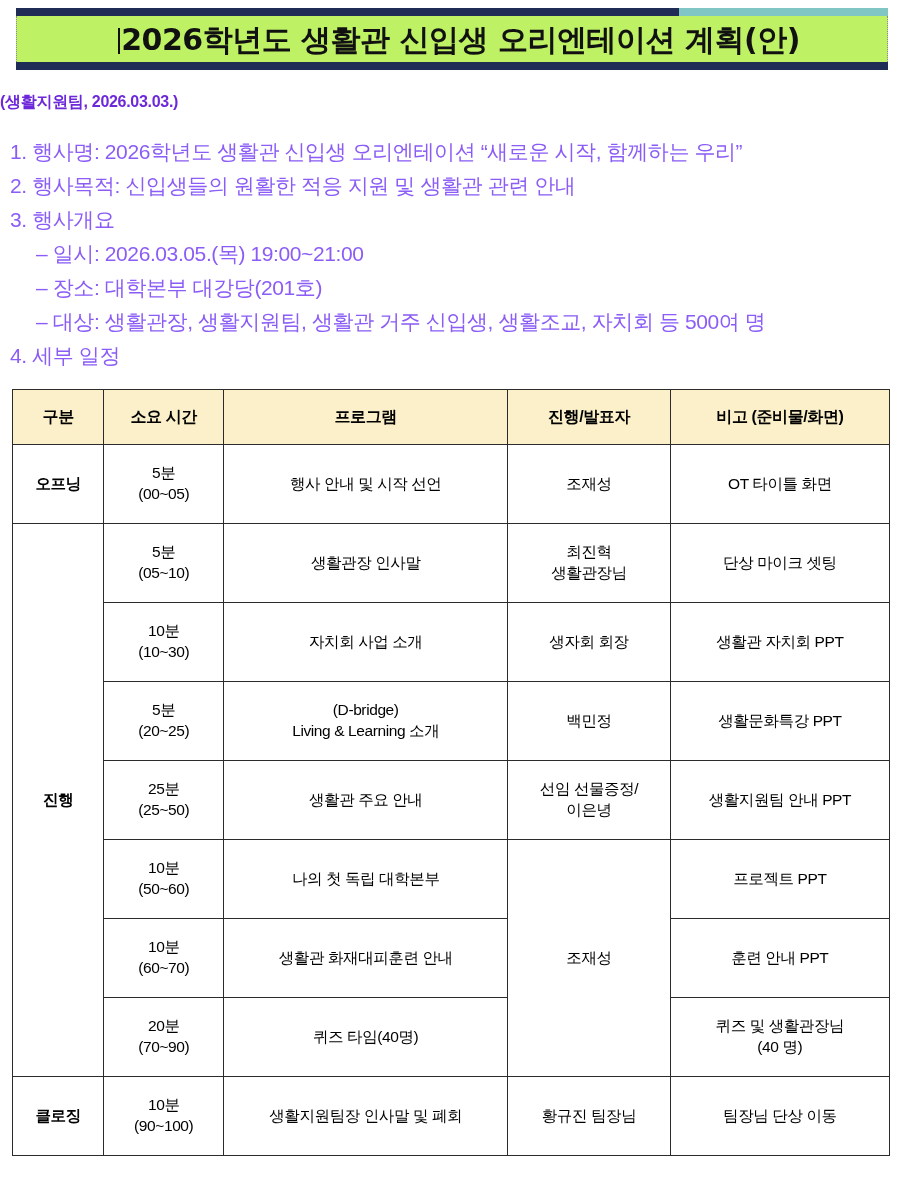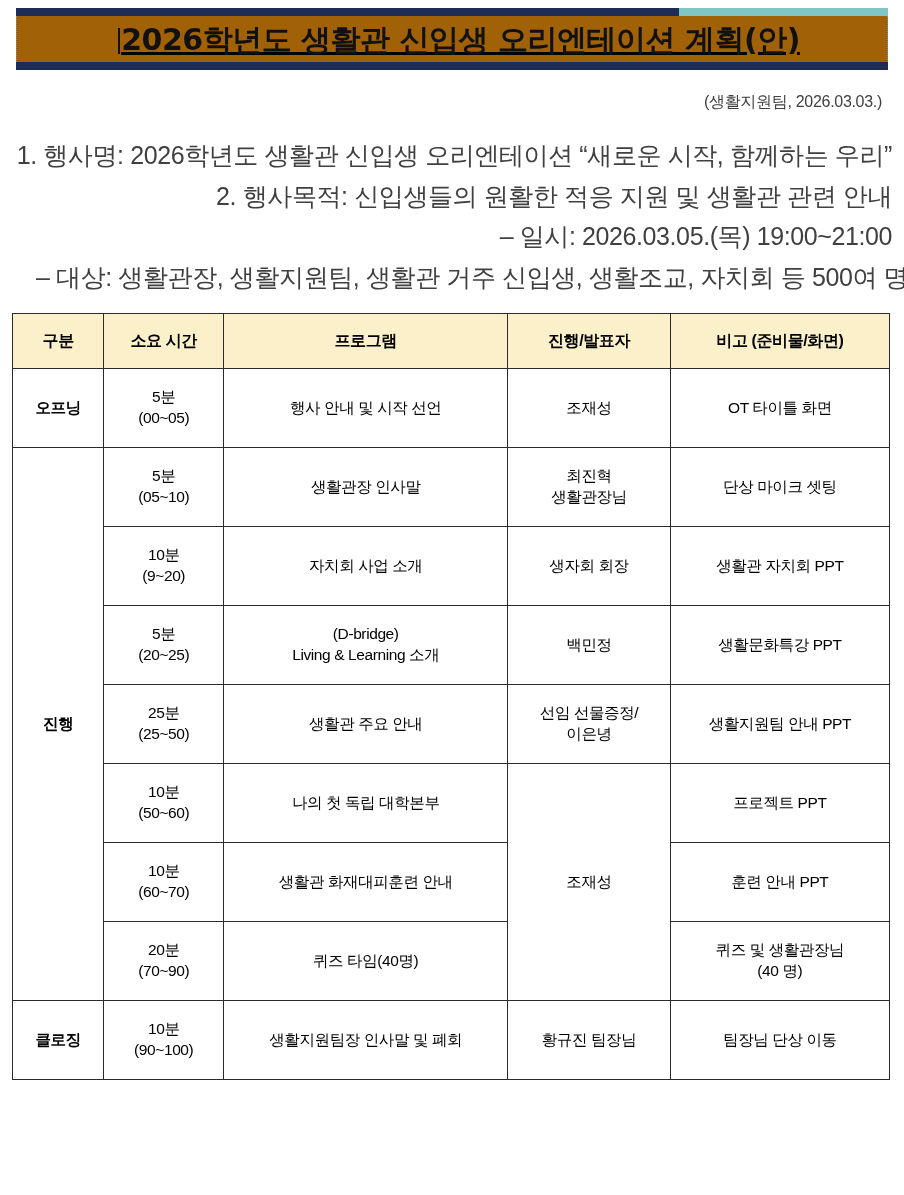--- a/index.html
+++ b/index.html
@@ -35,23 +35,22 @@
     flex: 0 0 76%;
     background: #1f2d56;
   }
   .banner-topbar .seg-teal {
     flex: 1 1 auto;
     background: #7fc6c4;
   }
   .banner-body {
     border-left: 1px dotted #8a8a8a;
     border-right: 1px dotted #8a8a8a;
-    background: #a16207;
+    background: #bef264;
     padding: 6px 0 4px 0;
-    text-decoration: underline;
   }
   .banner-title {
     font-family: "DejaVu Sans", "Liberation Sans", sans-serif;
     font-size: 30px;
     font-weight: bold;
     letter-spacing: -0.5px;
     text-align: center;
     color: #111111;
     padding-left: 14px;
     line-height: 1.2;
@@ -66,35 +65,34 @@
     margin-right: 1px;
   }
   .banner-bottombar {
     height: 8px;
     width: 100%;
     background: #1f2d56;
   }
 
   
   .meta-line {
-    text-align: right;
     margin: 22px 22px 0 0;
     font-size: 16px;
-    color: #404040;
+    color: #6d28d9;
     letter-spacing: -0.3px;
+    font-weight: bold;
   }
 
   
   .doc-body {
     margin: 22px 12px 0 10px;
-    font-size: 25px;
+    font-size: 21px;
     line-height: 1.62;
     letter-spacing: -0.4px;
-    color: #404040;
-    text-align: right;
+    color: #8b5cf6;
   }
   .doc-body .item {
     white-space: nowrap;
   }
   .doc-body .sub {
     padding-left: 26px;
     white-space: nowrap;
   }
 
   
@@ -155,27 +153,39 @@
 
   <div class="doc-body">
     <div class="item">
       <span>1.</span>
       <span>행사명: 2026학년도 생활관 신입생 오리엔테이션 “새로운 시작, 함께하는 우리”</span>
     </div>
     <div class="item">
       <span>2.</span>
       <span>행사목적: 신입생들의 원활한 적응 지원 및 생활관 관련 안내</span>
     </div>
+    <div class="item">
+      <span>3.</span>
+      <span>행사개요</span>
+    </div>
     <div class="sub">
       <span>–</span>
       <span>일시: 2026.03.05.(목) 19:00~21:00</span>
     </div>
     <div class="sub">
       <span>–</span>
+      <span>장소: 대학본부 대강당(201호)</span>
+    </div>
+    <div class="sub">
+      <span>–</span>
       <span>대상: 생활관장, 생활지원팀, 생활관 거주 신입생, 생활조교, 자치회 등 500여 명</span>
+    </div>
+    <div class="item">
+      <span>4.</span>
+      <span>세부 일정</span>
     </div>
   </div>
 
   <table class="schedule">
     <colgroup>
       <col class="c-gubun">
       <col class="c-time">
       <col class="c-program">
       <col class="c-host">
       <col class="c-note">
@@ -212,21 +222,21 @@
         <td class="row-cell two-line">
           <span class="l1">최진혁</span>
           <span class="l2">생활관장님</span>
         </td>
         <td class="row-cell">단상 마이크 셋팅</td>
       </tr>
 
       <tr>
         <td class="row-cell two-line">
           <span class="l1">10분</span>
-          <span class="l2">(9~20)</span>
+          <span class="l2">(10~30)</span>
         </td>
         <td class="row-cell">자치회 사업 소개</td>
         <td class="row-cell">생자회 회장</td>
         <td class="row-cell">생활관 자치회 PPT</td>
       </tr>
 
       <tr>
         <td class="row-cell two-line">
           <span class="l1">5분</span>
           <span class="l2">(20~25)</span>

